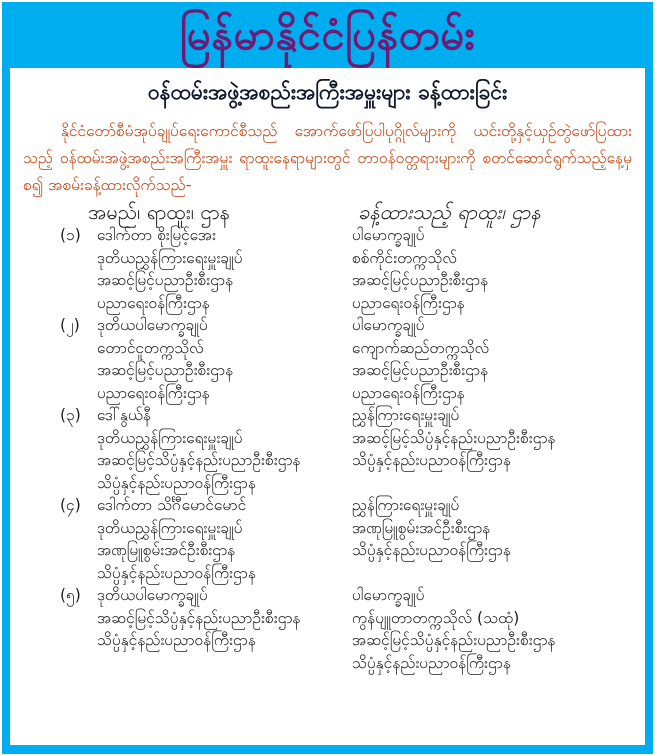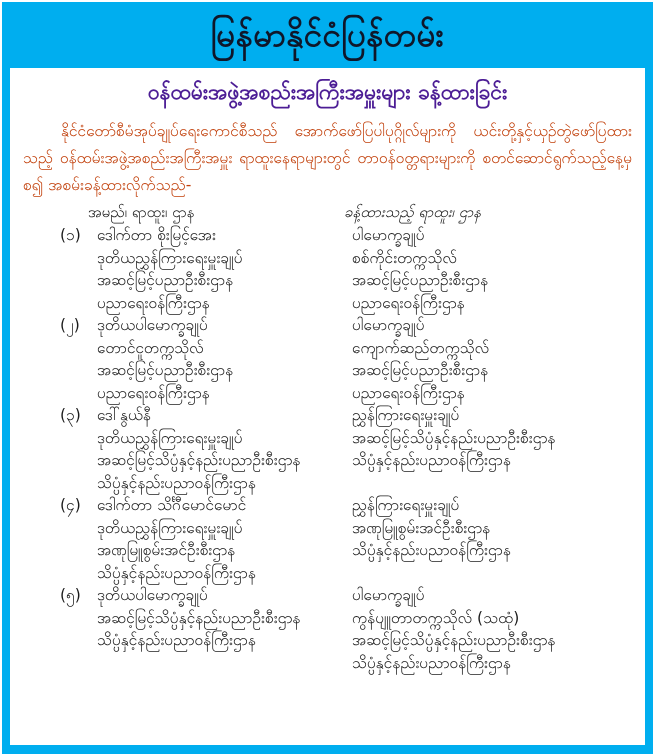--- a/index.html
+++ b/index.html
@@ -17,60 +17,61 @@
     border: 2px solid #ffffff;
   }
   .banner {
     height: 66px;
     display: flex;
     align-items: center;
     justify-content: center;
     background: #00AEEF;
   }
   .banner .title {
-    color: #0f172a;
+    color: #701a75;
     font-weight: bold;
-    font-size: 33px;
+    font-size: 42px;
     letter-spacing: 0.5px;
     text-align: right;
     line-height: 1.2;
   }
   .sheet {
     position: absolute;
     left: 8px;
     right: 8px;
     top: 66px;
     bottom: 9px;
     background: #ffffff;
     padding-top: 7px;
     overflow: hidden;
   }
   .subtitle {
     text-align: center;
     font-weight: bold;
     font-size: 21px;
-    color: #4c1d95;
+    color: #0f172a;
     line-height: 34px;
   }
   .intro {
     margin-top: 9px;
     padding: 0 13px;
     font-size: 15.5px;
     line-height: 27px;
     text-align: justify;
     text-indent: 38px;
     color: #c2410c;
   }
   .col-headers {
     display: flex;
     padding-left: 78px;
-    font-size: 15px;
+    font-size: 20px;
     line-height: 23px;
     margin-top: 2px;
     color: #1b1b1b;
+    gap: 14px;
   }
   .col-headers .hdr-left { width: 256px; }
   .col-headers .hdr-right { flex: 1; font-style: italic; }
   .entries { font-size: 15.5px; color: #1b1b1b; }
   .entry-row {
     display: flex;
     padding-left: 50px;
     align-items: flex-start;
   }
   .entry-num {

